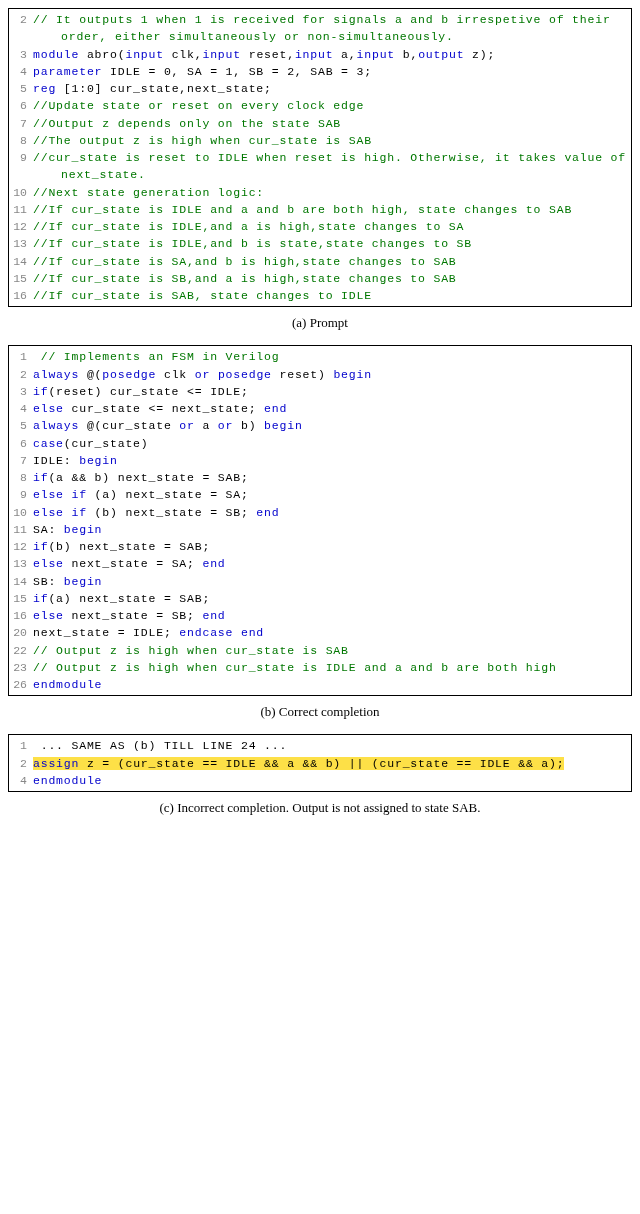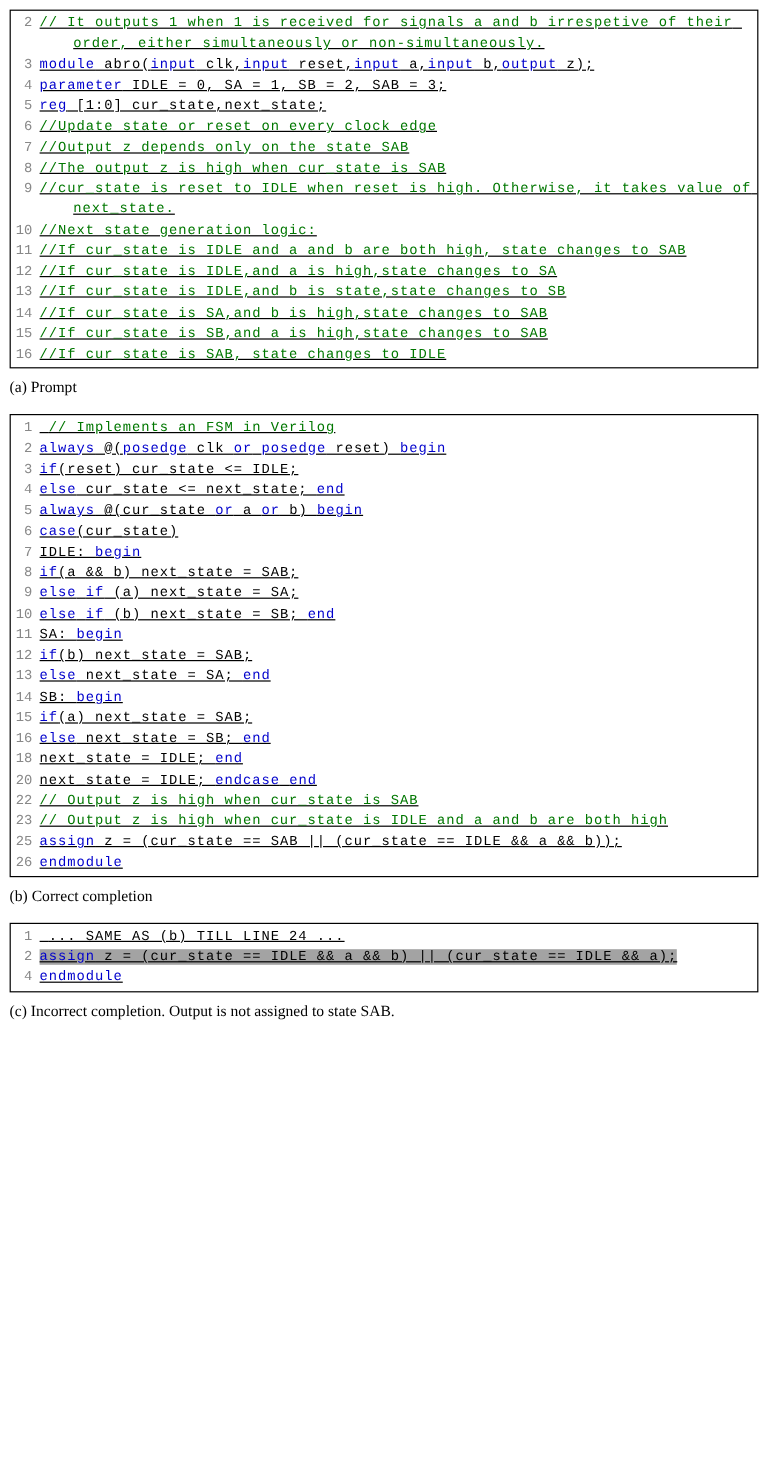--- a/index.html
+++ b/index.html
@@ -34,34 +34,33 @@
     padding-right: 6px;
     user-select: none;
     letter-spacing: 0;
   }
   .code-content {
     flex: 1;
     white-space: pre-wrap;
     text-indent: -28px;
     padding-left: 28px;
     word-break: break-word;
-    text-decoration: underline;
   }
   .cm { color: #070; }   
   .kw { color: #00c; }   
   .txt { color: #000; }  
   .caption {
-    text-align: left;
+    text-align: center;
     margin: 8px 0 14px 0;
     font-family: 'Times New Roman', serif;
     font-size: 13px;
     letter-spacing: 0;
   }
   .hl-red {
-    background: #a3a3a3;
+    background: #fde047;
     display: inline;
   }
 </style>
 </head>
 <body>
 
 <div class="code-block" id="blockA">
     <div class="code-line">
       <span class="line-num">2</span>
       <span class="code-content"><span class="cm">// It outputs 1 when 1 is received for signals a and b irrespetive of their order, either simultaneously or non-simultaneously.</span></span>
@@ -184,40 +183,32 @@
     </div>
     <div class="code-line">
       <span class="line-num">15</span>
       <span class="code-content"><span class="kw">if</span><span class="txt">(a) next_state = SAB;</span></span>
     </div>
     <div class="code-line">
       <span class="line-num">16</span>
       <span class="code-content"><span class="kw">else</span><span class="txt"> next_state = SB; </span><span class="kw">end</span></span>
     </div>
     <div class="code-line">
-      <span class="line-num">18</span>
-      <span class="code-content"><span class="txt">next_state = IDLE; </span><span class="kw">end</span></span>
-    </div>
-    <div class="code-line">
       <span class="line-num">20</span>
       <span class="code-content"><span class="txt">next_state = IDLE; </span><span class="kw">endcase</span><span class="txt"> </span><span class="kw">end</span></span>
     </div>
     <div class="code-line">
       <span class="line-num">22</span>
       <span class="code-content"><span class="cm">// Output z is high when cur_state is SAB</span></span>
     </div>
     <div class="code-line">
       <span class="line-num">23</span>
       <span class="code-content"><span class="cm">// Output z is high when cur_state is IDLE and a and b are both high</span></span>
     </div>
     <div class="code-line">
-      <span class="line-num">25</span>
-      <span class="code-content"><span class="kw">assign</span><span class="txt"> z = (cur_state == SAB || (cur_state == IDLE &amp;&amp; a &amp;&amp; b));</span></span>
-    </div>
-    <div class="code-line">
       <span class="line-num">26</span>
       <span class="code-content"><span class="kw">endmodule</span></span>
     </div>
   </div>
 <div class="caption">(b) Correct completion</div>
 
 <div class="code-block" id="blockC">
     <div class="code-line">
       <span class="line-num">1</span>
       <span class="code-content"><span class="txt"> ... SAME AS (b) TILL LINE 24 ...</span></span>

